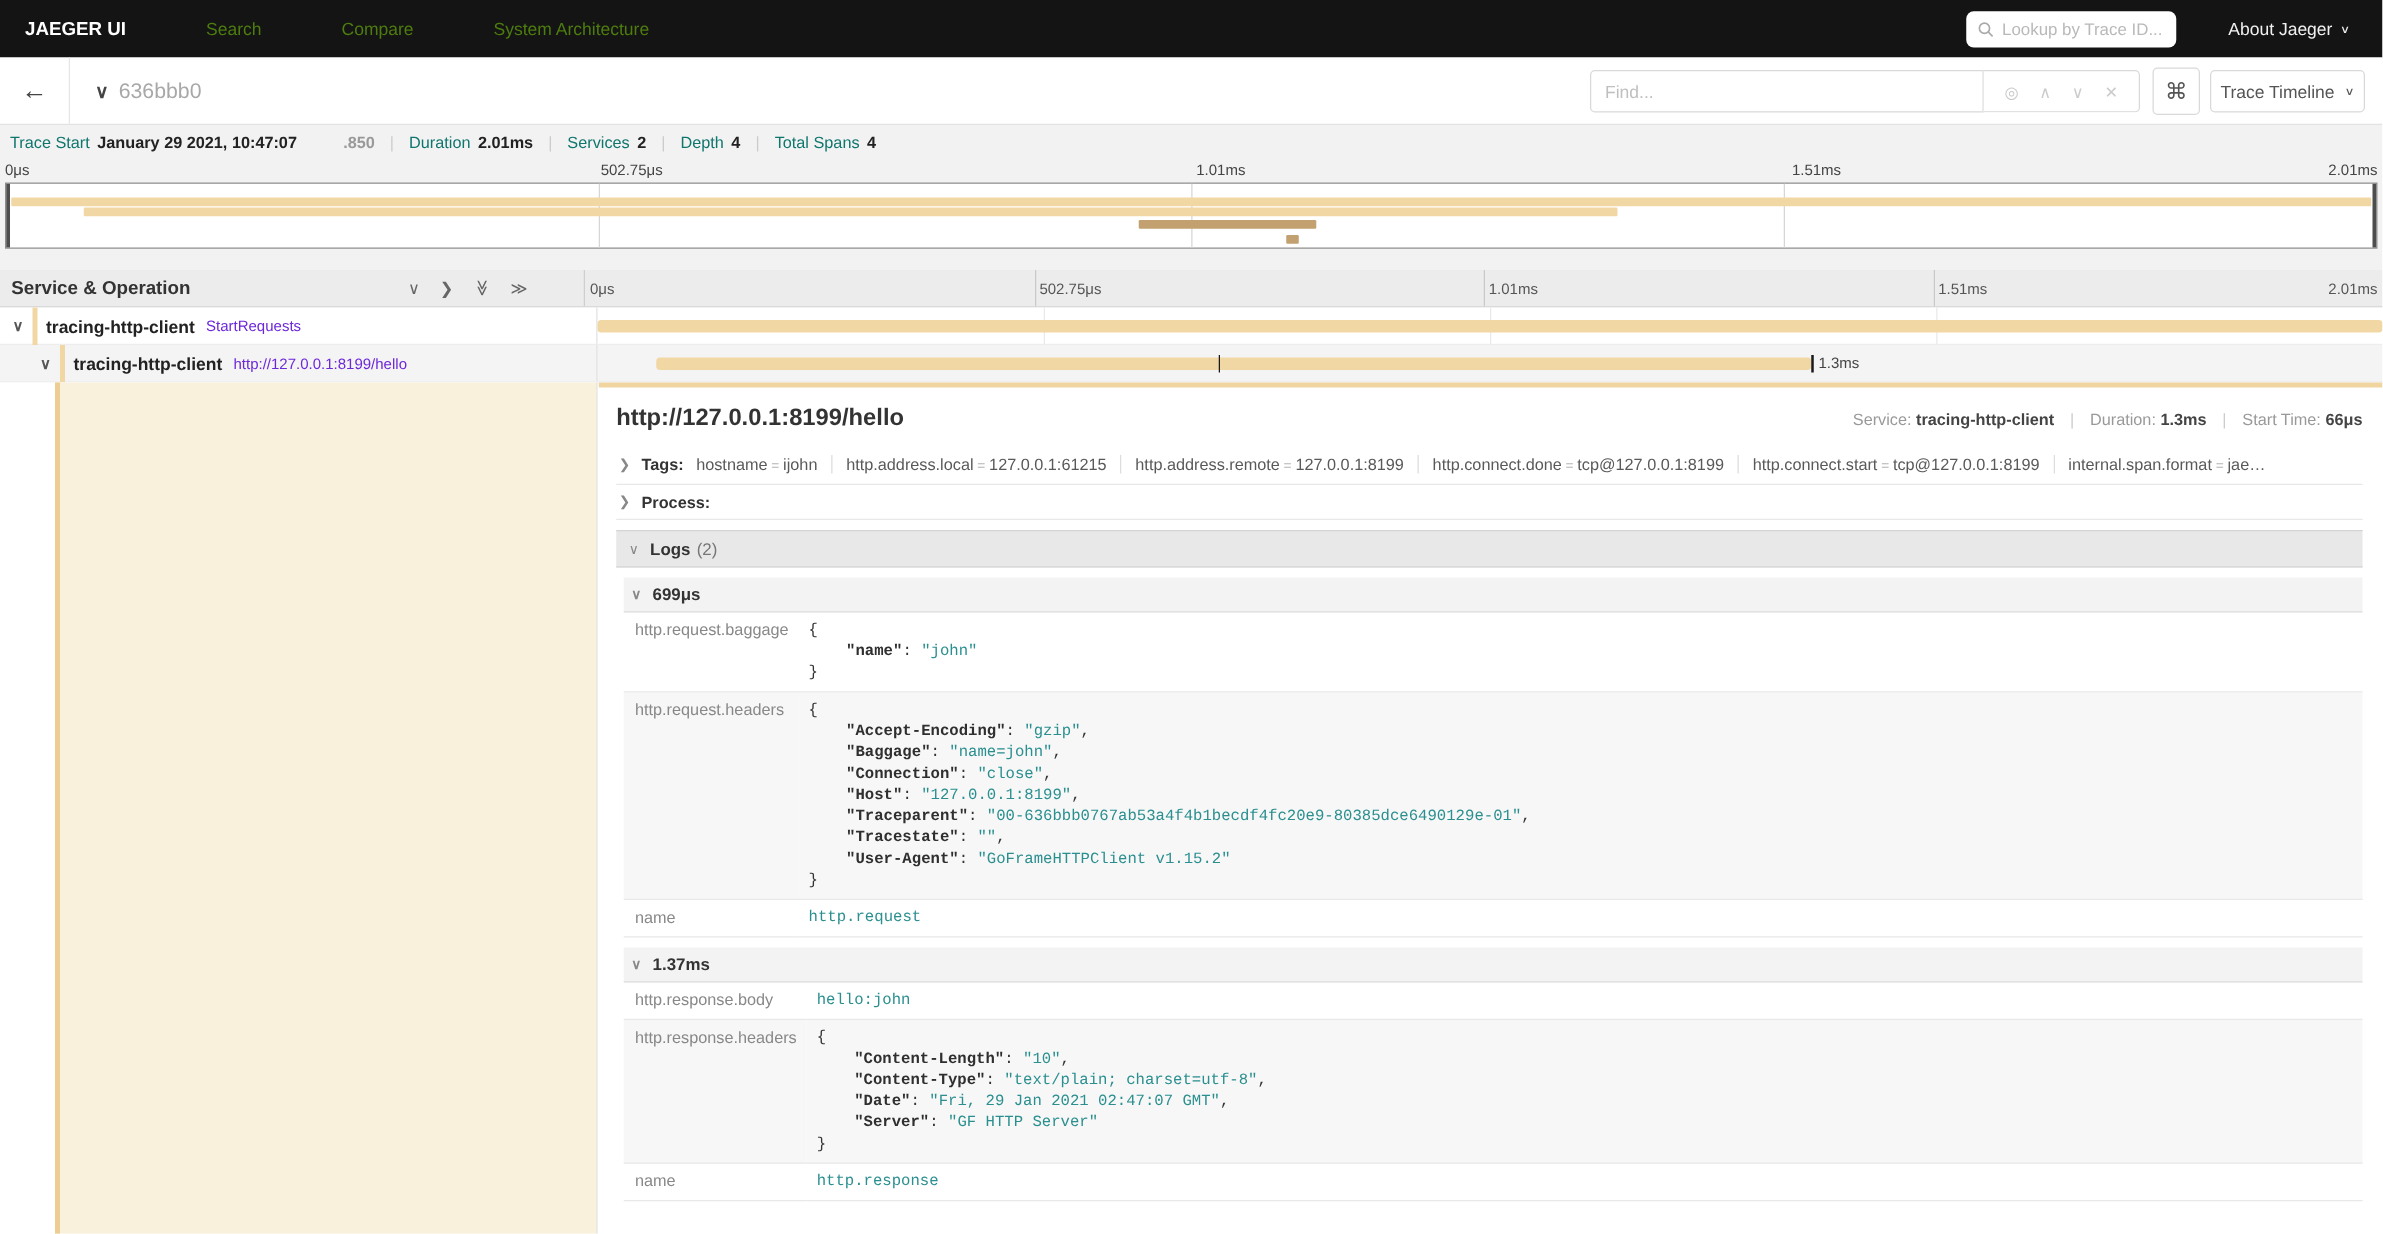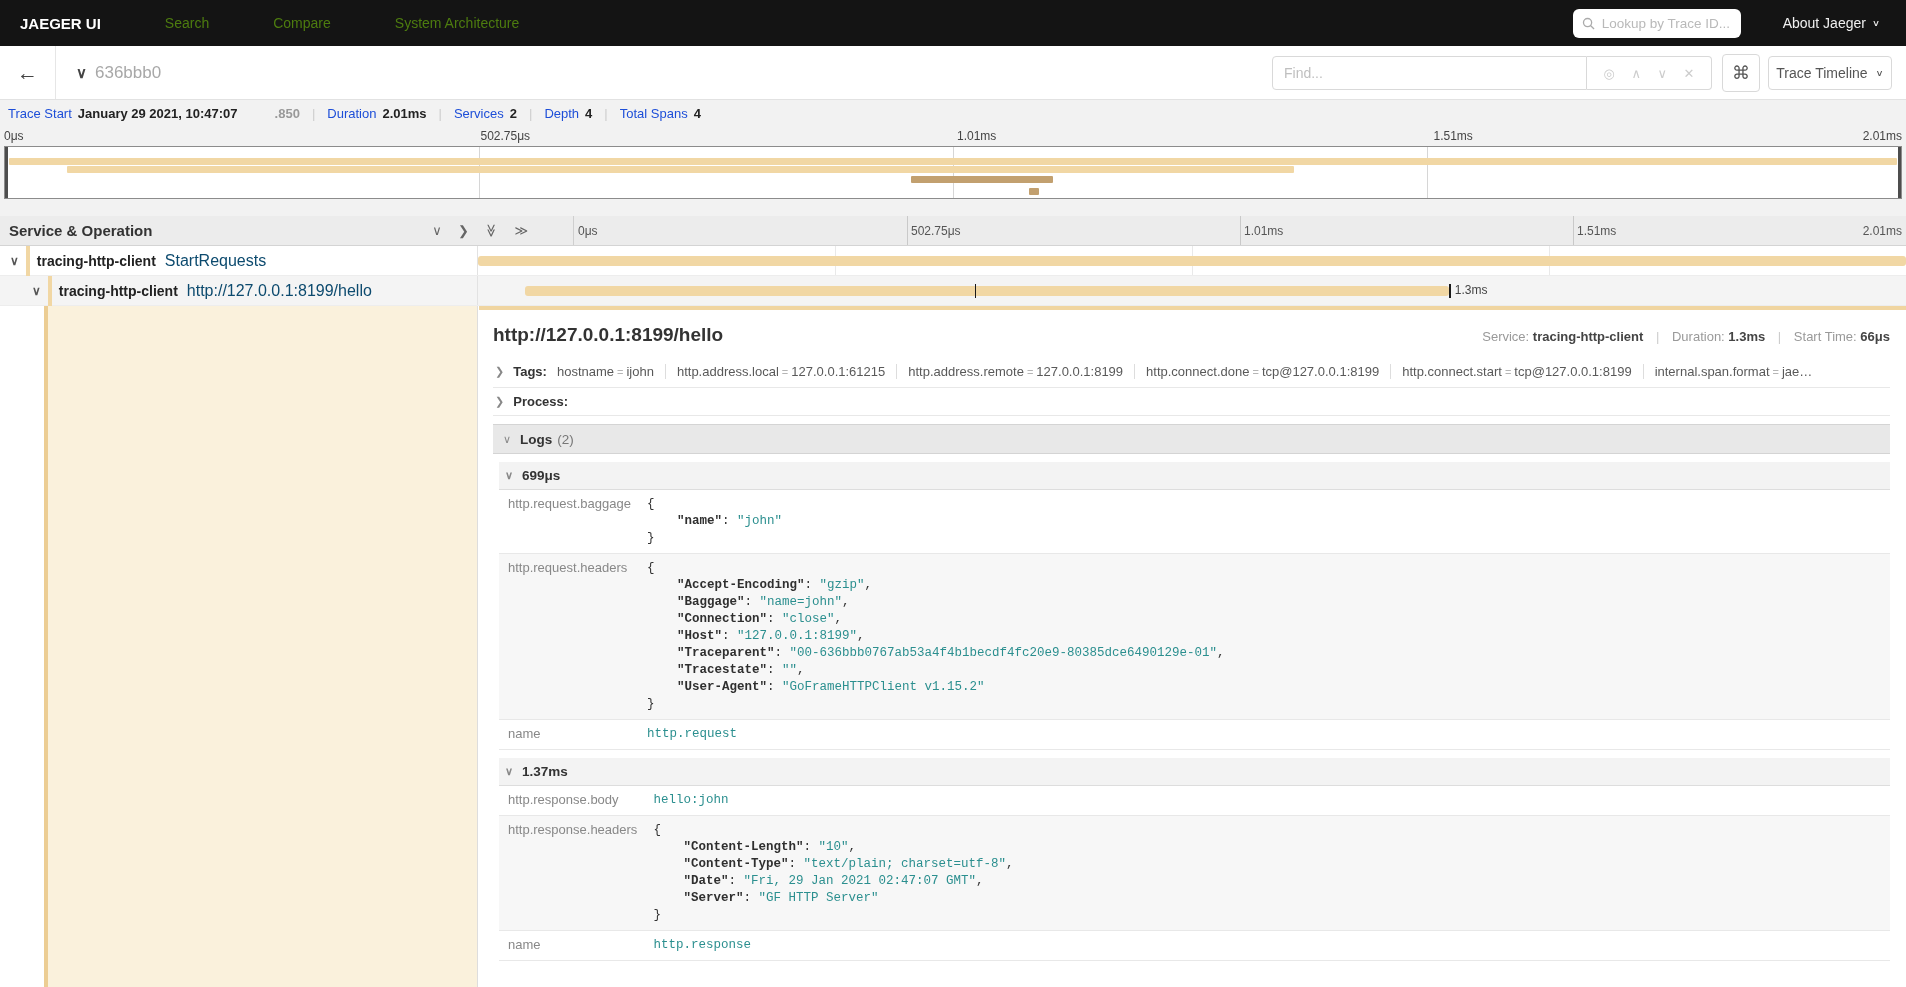--- a/index.html
+++ b/index.html
@@ -30,56 +30,56 @@
   .find-icons { width:125px; height:34px; border:1px solid #d9d9d9; border-left:none; border-radius:0 4px 4px 0;
                 background:#fff; display:flex; align-items:center; justify-content:space-evenly; color:#ccc; font-size:13px; }
   .kbd-btn { position:absolute; left:1722px; top:8px; width:38px; height:38px; border:1px solid #d9d9d9; border-radius:4px;
              display:flex; align-items:center; justify-content:center; font-size:18px; color:#555; background:#fff; cursor:pointer; }
   .view-btn { position:absolute; left:1768px; top:10px; width:124px; height:34px; border:1px solid #d9d9d9; border-radius:4px;
               display:flex; align-items:center; justify-content:center; gap:8px; font-size:14px; color:#555; background:#fff; cursor:pointer; }
 
   
   .subheader { background:#f2f2f2; }
   .trace-info { height:27px; display:flex; align-items:center; padding-left:8px; font-size:13px; color:#777; }
-  .ti-label { color:#1d4ed8; }
+  .ti-label { color:#0f766e; }
   .ti-value { color:#222; font-weight:bold; margin-left:6px; }
   .ti-suffix { color:#999;margin-left:37px; }
   .ti-sep { color:#ccc; margin:0 12px; }
 
   .minimap { position:relative; height:89px; }
   .mm-labels { position:relative; height:18px; font-size:12px; color:#444; }
   .mm-labels .tick-label { position:absolute; top:2px; }
   .mm-box { position:absolute; left:4px; right:4px; top:19px; height:53px; background:#fff; border:1px solid #8c8c8c; }
   .mm-grid { position:absolute; top:0; bottom:0; width:1px; background:#d6d6d6; }
   .mm-handle { position:absolute; top:0; bottom:0; width:3px; background:#4d4d4d; }
   .mm-bar { position:absolute; height:7px; border-radius:1px; }
   .mm-bar.light { background:#f1d7a4; }
   .mm-bar.dark  { background:#c2a06f; }
 
   
   .timeline-head { height:30px; display:flex; background:#ececec; border-bottom:1px solid #d4d4d4; }
-  .th-left { width:574px; border-right:1px solid #cfcfcf; display:flex; align-items:center; padding-left:9px; }
+  .th-left { width:468px; border-right:1px solid #cfcfcf; display:flex; align-items:center; padding-left:9px; }
   .th-title { font-weight:bold; font-size:15px; color:#333; }
   .th-icons { margin-left:auto; margin-right:45px; display:flex; gap:16px; color:#666; font-size:13px; }
   .th-icons span { cursor:pointer; }
   .rot90 { display:inline-block; transform:rotate(90deg); }
   .th-right { flex:1; position:relative; font-size:12px; color:#555; }
   .th-right .tick-label { position:absolute; top:8px; }
   .ruler-grid { position:absolute; top:0; bottom:0; width:1px; background:#c9c9c9; }
 
   
   .rows { position:relative; height:60px; background:#fff; }
   .rows .row-grid { position:absolute; top:0; bottom:0; width:1px; background:#e9e9e9; }
   .span-row { position:relative; height:30px; display:flex; border-bottom:1px solid #ededed; }
   .span-row.selected { background:#f4f4f4; }
   .srow-left { width:478px; display:flex; align-items:center; border-right:1px solid #e2e2e2; }
   .tree-chev { font-size:12px; color:#555; font-weight:bold; cursor:pointer; }
   .color-strip { width:4px; height:30px; background:#f1d7a4; margin:0 7px; }
   .svc-name { font-size:14px; font-weight:bold; color:#222; }
-  .op-name { font-size:16px; color:#0c4a6e; margin-left:9px; }
+  .op-name { font-size:12px; color:#6d28d9; margin-left:9px; }
   .srow-right { flex:1; position:relative; }
   .span-bar { position:absolute; top:10px; height:10px; background:#f1d7a4; border-radius:3px; cursor:pointer; }
   .log-tick { position:absolute; top:-2px; width:1.5px; height:14px; background:#1a1a1a; }
   .dur-label { position:absolute; top:7px; font-size:12px; color:#444; white-space:nowrap; }
 
   
   .detail-area { position:relative; height:681px; }
   .d-leftcol { position:absolute; left:0; top:0; bottom:0; width:478px; background:#fff; border-right:1px solid #ddd; }
   .d-accent { position:absolute; left:44px; right:0; top:0; bottom:0; background:#faf1dc; border-left:4px solid #eccd93; }
   .d-card { position:absolute; left:479px; right:0; top:0; bottom:0; background:#fff; border-top:4px solid #f0d5a0;

